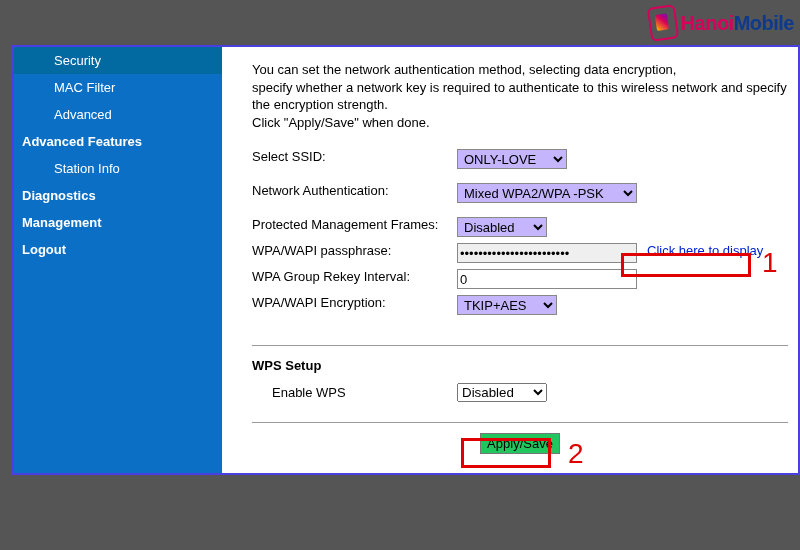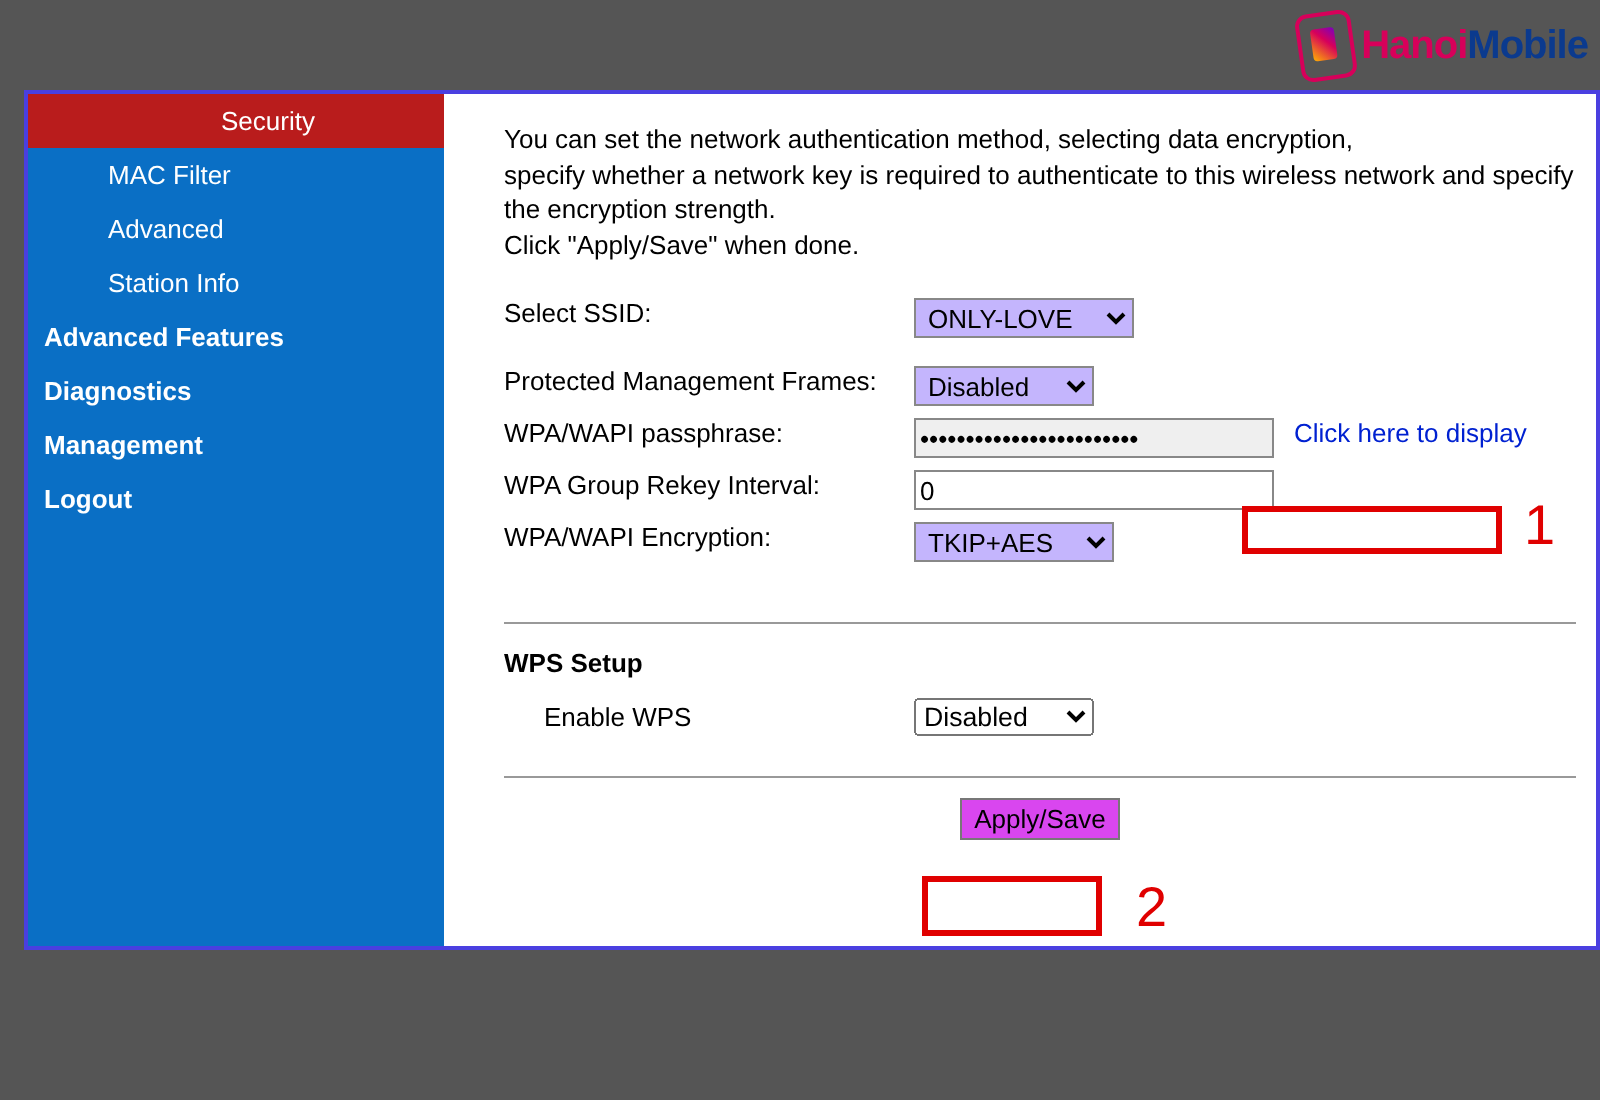--- a/index.html
+++ b/index.html
@@ -1,41 +1,41 @@
 <!DOCTYPE html>
 <html><head>
 <meta charset="utf-8">
 <style>
   * { box-sizing: border-box; margin: 0; padding: 0; }
   html, body { width: 800px; height: 550px; font-family: Arial, sans-serif; font-size: 13px; background: #555; overflow: hidden; }
   .outer { position: absolute; left: 12px; top: 45px; width: 788px; height: 430px; background: #fff; border: 2px solid #4a3fe0; }
   .sidebar { position: absolute; left: 0; top: 0; width: 208px; height: 100%; background: #0a6fc5; color: #fff; }
   .sidebar .item { padding: 6px 8px 6px 40px; cursor: pointer; }
   .sidebar .item.l1 { padding-left: 8px; font-weight: bold; }
-  .sidebar .item.active { background: #b91c1c; text-align: center; }
+  .sidebar .item.active { background: #0369a1; }
   .content { position: absolute; left: 208px; top: 0; right: 0; bottom: 0; padding: 14px 10px 10px 30px; overflow: hidden; }
   .desc { line-height: 1.35; }
   .form { margin-top: 18px; }
   .row { display: flex; align-items: flex-start; margin-bottom: 6px; }
   .row .lab { width: 205px; }
   .row select, .row input[type=text], .row input[type=password] { font-size: 13px; border: 1px solid #888; background: #efefef; padding: 1px 2px; height: 20px; }
   .row select { background: #c4b5fd; }
   .sel1 { width: 110px; }
   .sel2 { width: 180px; }
   .sel3 { width: 90px; }
   .sel4 { width: 100px; }
   .txt1 { width: 180px; }
   .txt2 { width: 180px; background: #fff !important; }
   .link { color: #0021d1; margin-left: 10px; cursor: pointer; }
   .hr { border: 0; border-top: 1px solid #999; margin: 30px 0 12px 0; }
   .wps-title { font-weight: bold; margin-bottom: 10px; }
   .wps-row { display: flex; align-items: center; margin-bottom: 10px; }
   .wps-row .lab { width: 205px; padding-left: 20px; }
   .btn-wrap { text-align: center; margin-top: 8px; }
-  .btn { display: inline-block; border: 1px solid #777; background: #d946ef; padding: 2px 6px; cursor: pointer; font-size: 13px; }
+  .btn { display: inline-block; border: 1px solid #777; background: #22c55e; padding: 2px 6px; cursor: pointer; font-size: 13px; }
   .ann-box { position: absolute; border: 3px solid #e00000; pointer-events: none; }
   .ann-num { position: absolute; color: #e00000; font-size: 28px; font-family: Arial; pointer-events: none; }
   .watermark { position: absolute; right: 6px; top: 6px; display: flex; align-items: center; gap: 4px; padding-left: 32px; }
   .watermark .logo { width: 28px; height: 34px; border: 2px solid #d7005a; border-radius: 6px; transform: rotate(-8deg); position: relative; }
   .watermark .logo:after { content: ""; position: absolute; left: 5px; top: 6px; width: 12px; height: 16px; background: linear-gradient(45deg,#ffb300,#d7005a 60%,#7a00c0); border-radius: 2px; }
   .watermark .txt { font-size: 20px; font-weight: bold; letter-spacing: -0.5px; }
   .watermark .txt .a { color: #d7005a; }
   .watermark .txt .b { color: #0b3a8e; }
 </style>
 </head>
@@ -45,38 +45,42 @@
   <div class="logo"></div>
   <div class="txt"><span class="a">Hanoi</span><span class="b">Mobile</span></div>
 </div>
 
 <div class="outer">
 
   <div class="sidebar">
     <div class="item active"><span>Security</span></div>
     <div class="item"><span>MAC Filter</span></div>
     <div class="item"><span>Advanced</span></div>
+    <div class="item l1"><span>Advanced Features</span></div>
     <div class="item"><span>Station Info</span></div>
-    <div class="item l1"><span>Advanced Features</span></div>
     <div class="item l1"><span>Diagnostics</span></div>
     <div class="item l1"><span>Management</span></div>
     <div class="item l1"><span>Logout</span></div>
   </div>
 
   <div class="content">
     <div class="desc">
       <span>You can set the network authentication method, selecting data encryption,</span><br>
       <span>specify whether a network key is required to authenticate to this wireless network and specify the encryption strength.</span><br>
       <span>Click "Apply/Save" when done.</span>
     </div>
 
     <div class="form">
       <div class="row">
         <div class="lab">Select SSID:</div>
         <select class="sel1"><option>ONLY-LOVE</option></select>
+      </div>
+      <div class="row" style="margin-top:14px;">
+        <div class="lab">Network Authentication:</div>
+        <select class="sel2"><option>Mixed WPA2/WPA -PSK</option></select>
       </div>
       <div class="row" style="margin-top:14px;">
         <div class="lab">Protected Management Frames:</div>
         <select class="sel3"><option>Disabled</option></select>
       </div>
       <div class="row">
         <div class="lab">WPA/WAPI passphrase:</div>
         <input type="password" class="txt1" value="••••••••••••••••••••••••" style="">
         <span class="link">Click here to display</span>
       </div>

